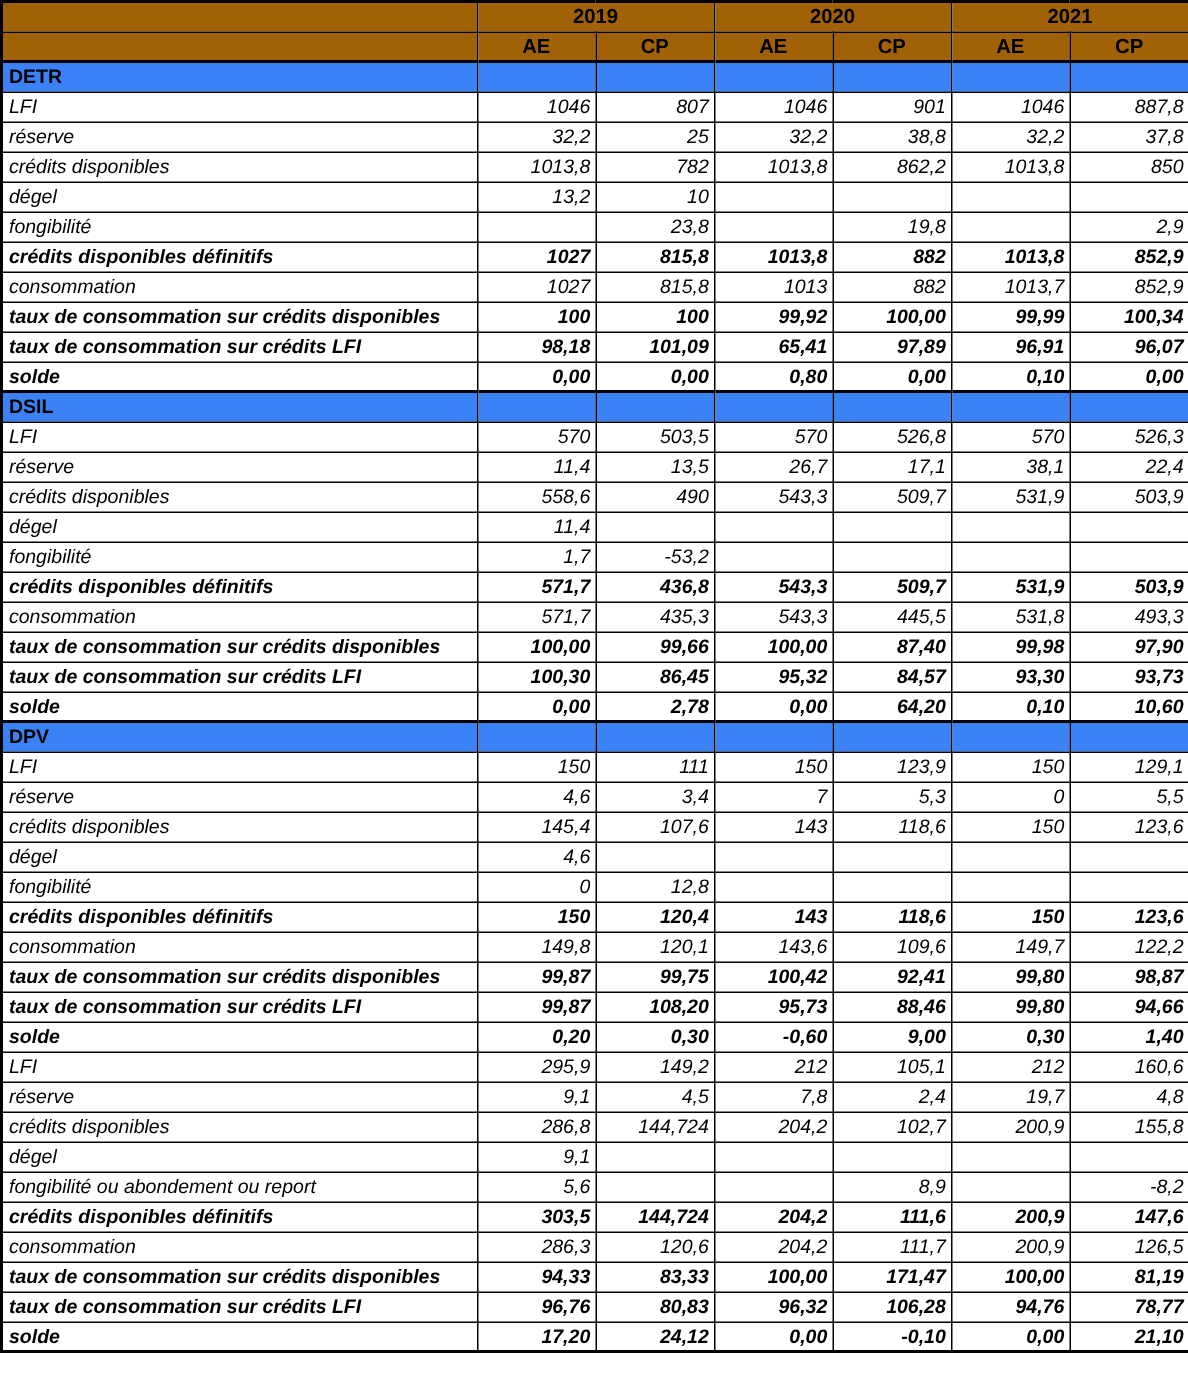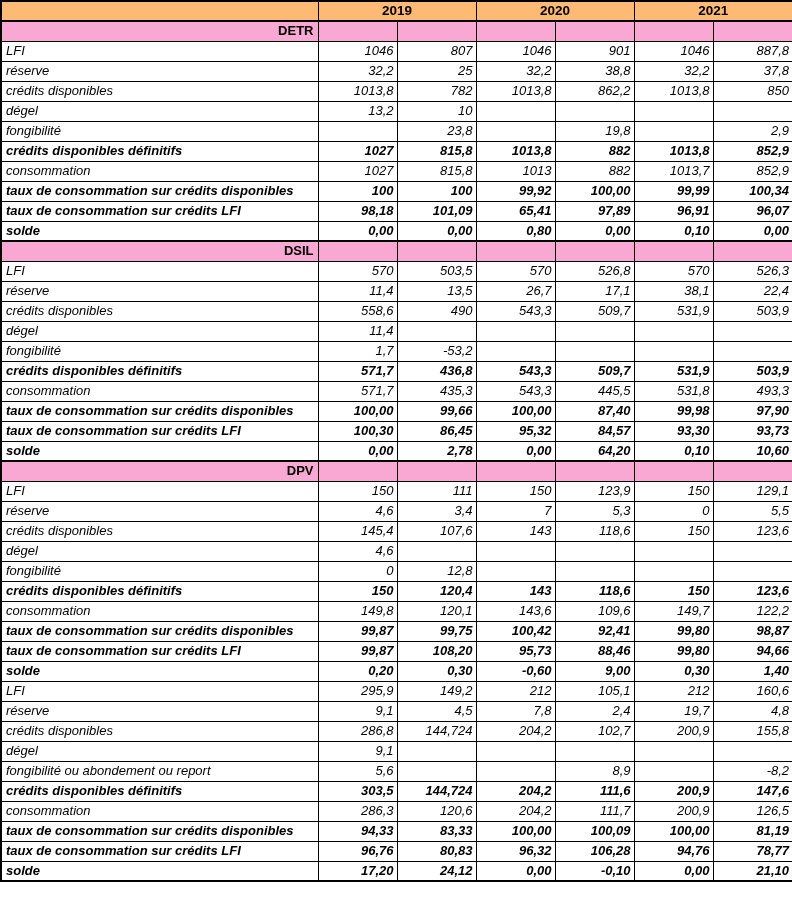--- a/index.html
+++ b/index.html
@@ -28,32 +28,32 @@
     line-height: 18px;
     white-space: nowrap;
     overflow: hidden;
     vertical-align: middle;
   }
   
   table.budget thead th {
     font-weight: bold;
     font-style: normal;
     text-align: center;
-    background: #fdba74;
+    background: #a16207;
     font-size: 13.5px;
   }
   table.budget thead tr.subheader-row th {
     border-bottom: 2px solid #000000;
   }
   
   table.budget tr.section td {
-    background: #f9a8d4;
+    background: #3b82f6;
     font-weight: bold;
     font-style: normal;
-    text-align: right;
+    text-align: left;
     border-top: 2px solid #000000;
     border-bottom: 1px solid #000000;
   }
   
   table.budget td.label {
     text-align: left;
     font-style: italic;
   }
   table.budget td.num {
     text-align: right;
@@ -78,20 +78,29 @@
       <col style="width:79px">
         <col style="width:80px">
     </colgroup>
     <thead>
       <tr>
         <th></th>
         <th colspan="2">2019</th>
         <th colspan="2">2020</th>
         <th colspan="2">2021</th>
       </tr>
+      <tr class="subheader-row">
+        <th></th>
+        <th>AE</th>
+        <th>CP</th>
+        <th>AE</th>
+        <th>CP</th>
+        <th>AE</th>
+        <th>CP</th>
+      </tr>
     </thead>
     <tbody id="table-body">
         <tr class="section">
           <td>DETR</td>
           <td></td>
           <td></td>
           <td></td>
           <td></td>
           <td></td>
           <td></td>
@@ -445,21 +454,21 @@
           <td class="num">204,2</td>
           <td class="num">111,7</td>
           <td class="num">200,9</td>
           <td class="num">126,5</td>
         </tr>
         <tr class="bold">
           <td class="label">taux de consommation sur crédits disponibles</td>
           <td class="num">94,33</td>
           <td class="num">83,33</td>
           <td class="num">100,00</td>
-          <td class="num">100,09</td>
+          <td class="num">171,47</td>
           <td class="num">100,00</td>
           <td class="num">81,19</td>
         </tr>
         <tr class="bold">
           <td class="label">taux de consommation sur crédits LFI</td>
           <td class="num">96,76</td>
           <td class="num">80,83</td>
           <td class="num">96,32</td>
           <td class="num">106,28</td>
           <td class="num">94,76</td>

